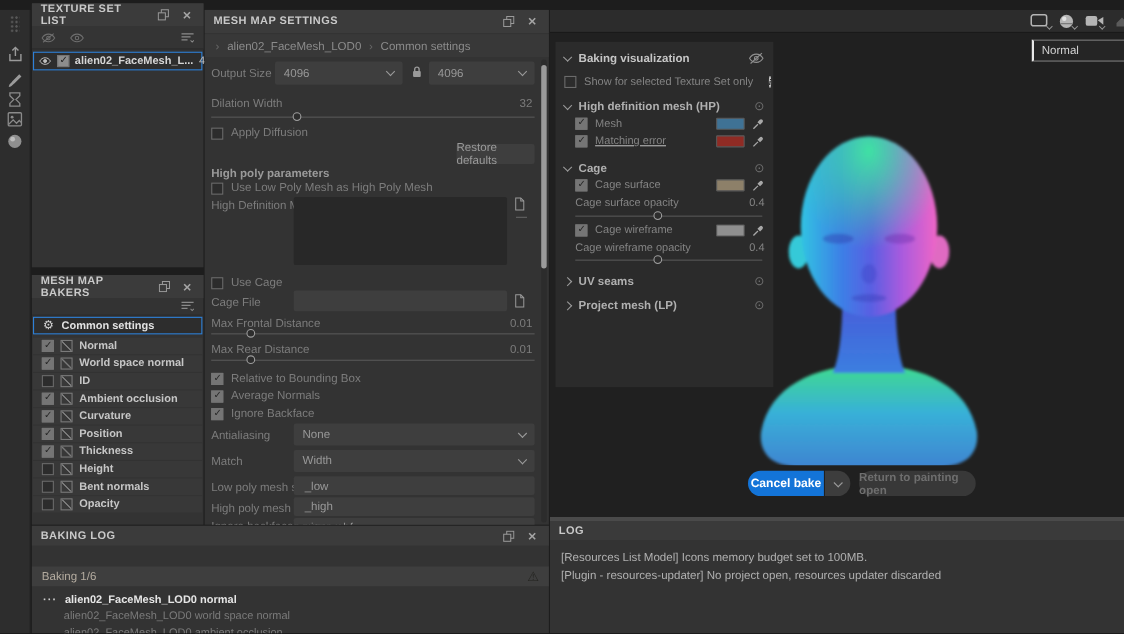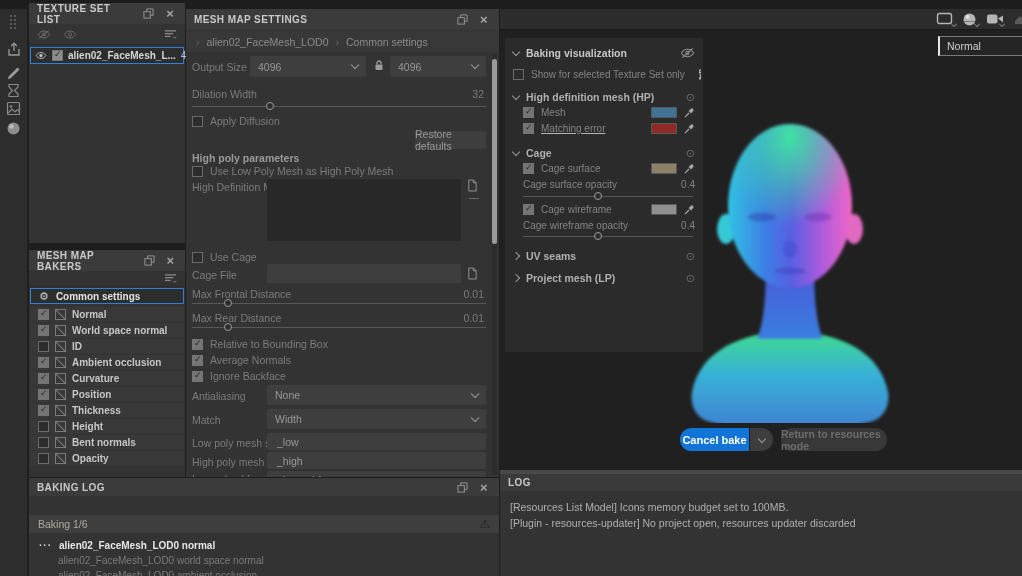--- a/index.html
+++ b/index.html
@@ -585,21 +585,21 @@
       </div>
     </div>
 
     <div class="abs" style="left:180px;top:419px;width:69px;height:23px;background:#1374d8;border-radius:12px 0 0 12px;display:flex;align-items:center;justify-content:center;">
       <span style="color:#fff;font-weight:bold;font-size:11px;">Cancel bake</span>
     </div>
     <div class="abs" style="left:250px;top:419px;width:23px;height:23px;background:#3d3d3d;border-radius:0 12px 12px 0;display:flex;align-items:center;justify-content:center;">
       <span class="chevD" style="margin-top:-2px;"></span>
     </div>
     <div class="abs" style="left:281px;top:419px;width:106px;height:23px;background:#383838;border-radius:12px;display:flex;align-items:center;justify-content:center;">
-      <span style="color:#6e6e6e;font-weight:bold;font-size:10.5px;">Return to resources mode</span>
+      <span style="color:#6e6e6e;font-weight:bold;font-size:10.5px;">Return to painting open</span>
     </div>
   </div>
 
   <div class="abs panel" style="left:500px;top:470px;width:522px;height:106px;border-top:4px solid #4a4a4a;">
     <div class="phead" style="height:17px;background:#3a3a3a;">
       <span>LOG</span>
     </div>
     <div class="abs" style="left:10px;top:27px;color:#b0b0b0;font-size:10.5px;">
       <span>[Resources List Model] Icons memory budget set to 100MB.</span>
     </div>

